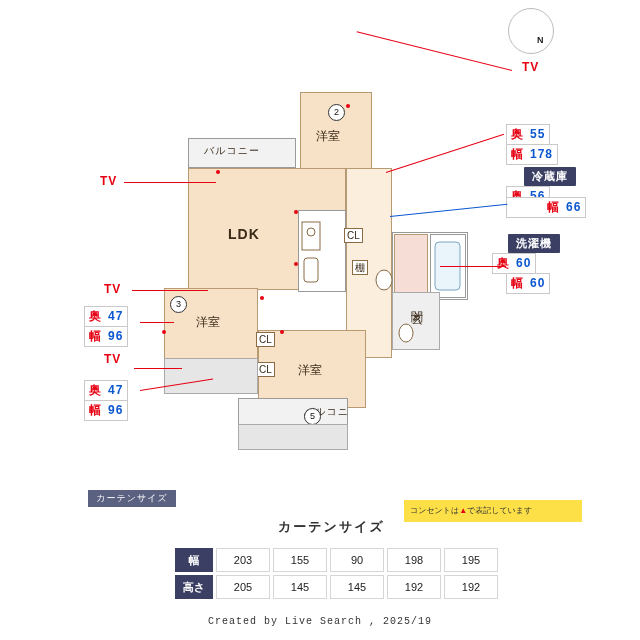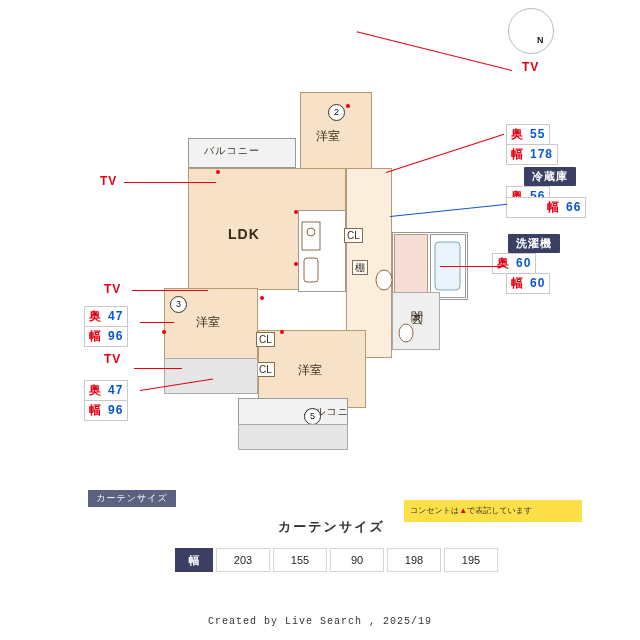--- a/index.html
+++ b/index.html
@@ -262,16 +262,24 @@
 <table class="abs" id="ctable">
   <tbody>
   <tr>
     <td class="h">幅</td>
     <td>203</td>
     <td>155</td>
     <td>90</td>
     <td>198</td>
     <td>195</td>
   </tr>
+  <tr>
+    <td class="h">高さ</td>
+    <td>205</td>
+    <td>145</td>
+    <td>145</td>
+    <td>192</td>
+    <td>192</td>
+  </tr>
 </tbody>
   </table>
 
 <div class="abs" id="footer">Created by Live Search , 2025/19</div>
 
 </body></html>

